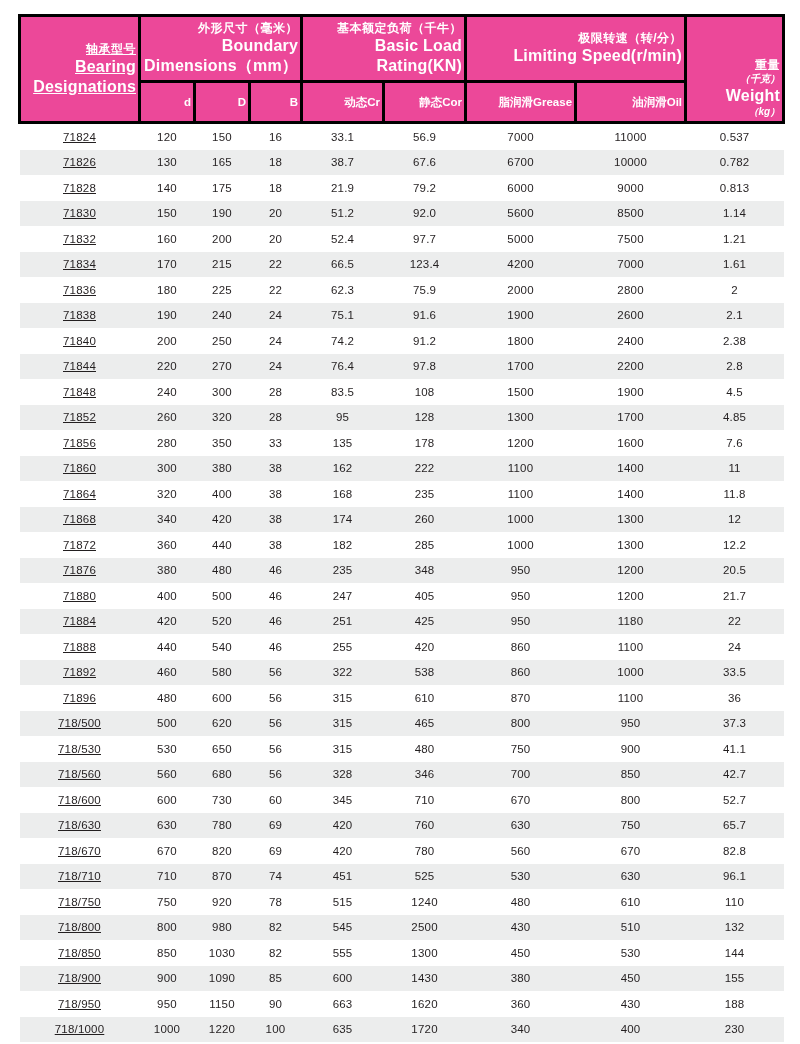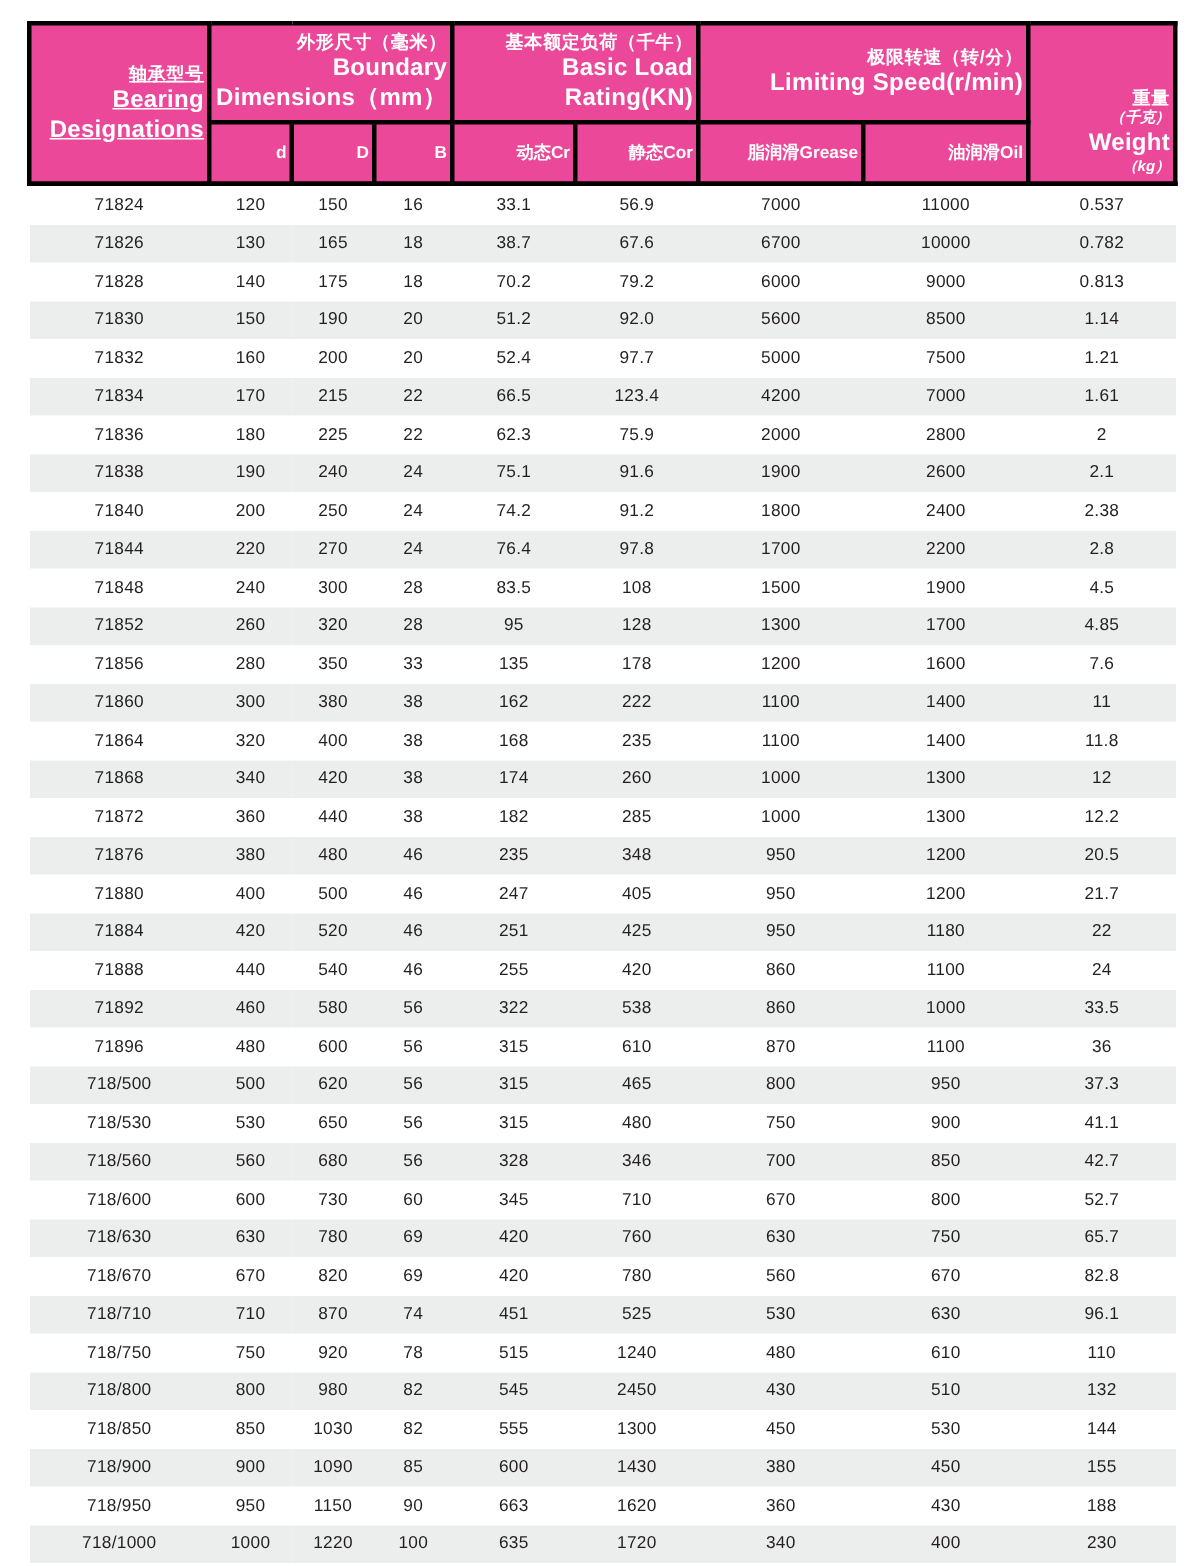--- a/index.html
+++ b/index.html
@@ -77,20 +77,21 @@
     padding: 0;
     border: none;
     color: #231f20;
     letter-spacing: 0.2px;
   }
   tbody tr.alt td {
     background: #eceded;
   }
   tbody tr td.desig-cell {
     font-size: 11.5px;
+    text-decoration: underline;
   }
 </style>
 </head>
 <body>
 
 <div class="sheet">
   <table class="spec">
     <colgroup>
       <col class="c-desig">
         <col class="c-d">
@@ -158,21 +159,21 @@
           <td>67.6</td>
           <td>6700</td>
           <td>10000</td>
           <td>0.782</td>
         </tr>
         <tr>
           <td class="desig-cell">71828</td>
           <td>140</td>
           <td>175</td>
           <td>18</td>
-          <td>70.2</td>
+          <td>21.9</td>
           <td>79.2</td>
           <td>6000</td>
           <td>9000</td>
           <td>0.813</td>
         </tr>
         <tr class="alt">
           <td class="desig-cell">71830</td>
           <td>150</td>
           <td>190</td>
           <td>20</td>
@@ -478,21 +479,21 @@
           <td>480</td>
           <td>610</td>
           <td>110</td>
         </tr>
         <tr class="alt">
           <td class="desig-cell">718/800</td>
           <td>800</td>
           <td>980</td>
           <td>82</td>
           <td>545</td>
-          <td>2450</td>
+          <td>2500</td>
           <td>430</td>
           <td>510</td>
           <td>132</td>
         </tr>
         <tr>
           <td class="desig-cell">718/850</td>
           <td>850</td>
           <td>1030</td>
           <td>82</td>
           <td>555</td>

